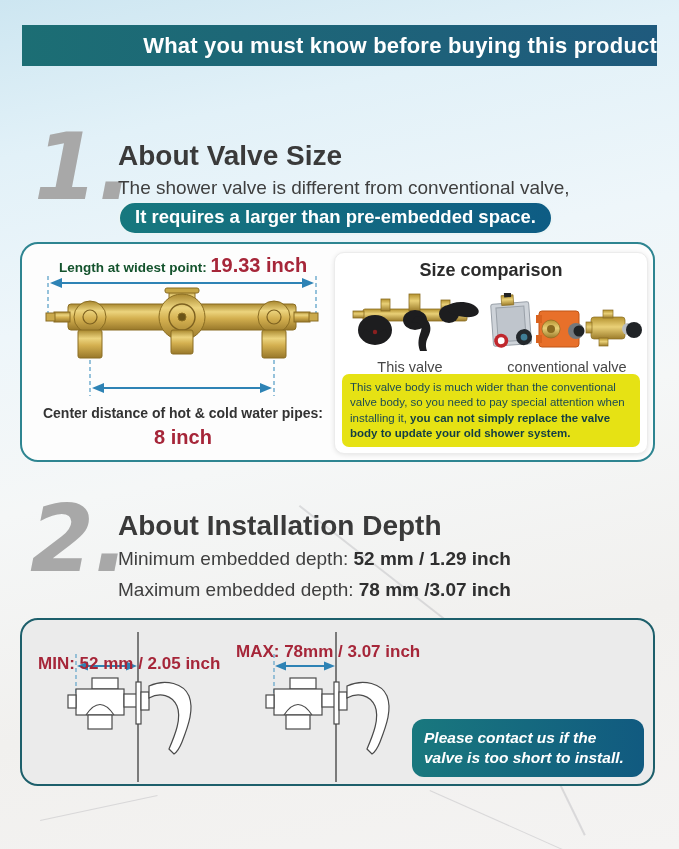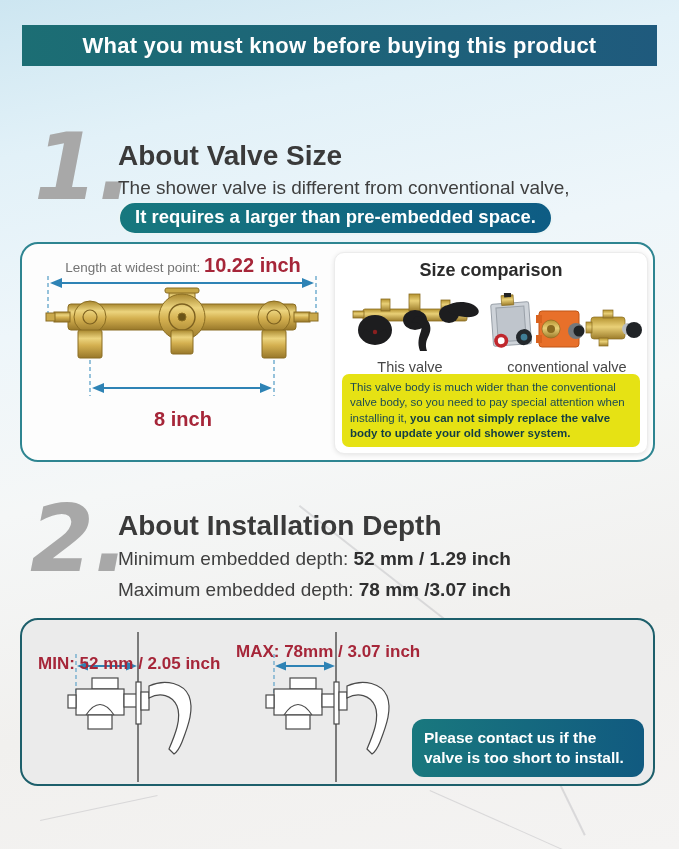--- a/index.html
+++ b/index.html
@@ -12,21 +12,21 @@
   .vein{ position:absolute; background:rgba(150,152,158,.28); transform-origin:left top; }
   .v1{ width:190px; height:1.5px; left:300px; top:505px; transform:rotate(38deg); }
   .v2{ width:240px; height:1px; left:430px; top:790px; transform:rotate(24deg); }
   .v3{ width:150px; height:1.5px; left:520px; top:700px; transform:rotate(64deg); }
   .v4{ width:120px; height:1px; left:40px; top:820px; transform:rotate(-12deg); }
 
   .banner{
     position:absolute; left:22px; top:25px; width:635px; height:41px;
     background:linear-gradient(90deg,#1c6e74,#1f5a7d);
     color:#fff; font-weight:bold; font-size:22px; letter-spacing:.2px;
-    display:flex; align-items:center; justify-content:center;
+    display:flex; align-items:center; justify-content:flex-end;
   }
 
   .big-num{ position:absolute; color:#a8a8a8; font-weight:bold; font-style:italic;
     font-family:"DejaVu Sans", sans-serif; line-height:1; }
   .num1{ left:34px; top:122px; font-size:92px; }
   .num2{ left:30px; top:494px; font-size:92px; }
 
   .sec-title{ position:absolute; left:118px; color:#3a3a3a; font-weight:bold; font-size:28px; }
   .s1-title{ top:140px; }
   .s2-title{ top:510px; }
@@ -42,21 +42,21 @@
   .min-line{ top:548px; }
   .max-line{ top:573px;margin-top:6px; }
 
   
   .box1{
     position:absolute; left:20px; top:242px; width:635px; height:220px;
     background:#fdfdfd; border:2px solid #2e8591; border-radius:18px;
   }
   .left-panel{ position:absolute; left:8px; top:0; width:306px; height:216px; }
   .dim-top{ position:absolute; top:10px; width:100%; text-align:center; white-space:nowrap; }
-  .dim-top .lbl{ font-size:13.5px; font-weight:normal; color:#737373; }
+  .dim-top .lbl{ font-size:13.5px; font-weight:bold; color:#14532d; }
   .dim-top .val{ font-size:20px; font-weight:bold; color:#a62639; }
   .valve-svg{ position:absolute; left:2px; top:32px; }
   .dim-bottom{ position:absolute; top:160px; width:100%; text-align:center; }
   .dim-bottom .lbl{ font-size:14px; font-weight:bold; color:#333; }
   .dim-bottom .val{ display:block; margin-top:4px; font-size:20px; font-weight:bold; color:#a62639; }
 
   .cmp-card{
     position:absolute; left:312px; top:8px; width:314px; height:202px;
     background:#fff; border:1px solid #ececec; border-radius:10px;
     box-shadow:0 1px 5px rgba(0,0,0,.10);
@@ -84,21 +84,21 @@
     color:#a62639; white-space:nowrap; }
   .min-label{ left:16px;margin-top:12px; }
   .max-label{ left:214px; }
   .diag{ position:absolute; top:12px; z-index:1; }
   .diag-min{ left:14px; }
   .diag-max{ left:212px; }
   .callout{
     position:absolute; right:9px; bottom:7px; width:232px; z-index:3;
     background:linear-gradient(90deg,#19787e,#115a80);
     border-radius:12px; padding:9px 12px;
-    color:#fff; font-weight:bold; font-size:15.5px; line-height:1.28;
+    color:#fff; font-weight:bold; font-size:15.5px; line-height:1.28;font-style:italic;
   }
 </style>
 </head>
 <body>
 
 <div class="page">
   <div class="vein v1"></div>
   <div class="vein v2"></div>
   <div class="vein v3"></div>
   <div class="vein v4"></div>
@@ -108,21 +108,21 @@
   </div>
 
   <div class="big-num num1">1.</div>
   <div class="sec-title s1-title">About Valve Size</div>
   <div class="s1-sub">The shower valve is different from conventional valve,</div>
   <div class="pill">It requires a larger than pre-embedded space.</div>
 
   <div class="box1">
     <div class="left-panel">
       <div class="dim-top">
-        <span class="lbl">Length at widest point: </span><span class="val">10.22 inch</span>
+        <span class="lbl">Length at widest point: </span><span class="val">19.33 inch</span>
       </div>
 
       <svg class="valve-svg" width="300" height="126" viewBox="0 0 300 126">
         <defs>
           <linearGradient id="brass1" x1="0" y1="0" x2="0" y2="1">
             <stop offset="0" stop-color="#a9882f"></stop>
             <stop offset="0.3" stop-color="#ecd47e"></stop>
             <stop offset="0.55" stop-color="#d4b050"></stop>
             <stop offset="1" stop-color="#98782a"></stop>
           </linearGradient>
@@ -161,20 +161,21 @@
         <line x1="242" y1="84" x2="242" y2="120" stroke="#6aa9cc" stroke-width="1.4" stroke-dasharray="4,3"></line>
 
         <g>
           <line x1="64" y1="112" x2="236" y2="112" stroke="#2e83b5" stroke-width="2"></line>
           <polygon points="60,112 72,107 72,117" fill="#2e83b5"></polygon>
           <polygon points="240,112 228,107 228,117" fill="#2e83b5"></polygon>
         </g>
       </svg>
 
       <div class="dim-bottom">
+        <span class="lbl">Center distance of hot &amp; cold water pipes:</span>
         <span class="val">8 inch</span>
       </div>
     </div>
 
     <div class="cmp-card">
       <div class="cmp-title">Size comparison</div>
 
       <svg class="cmp-img-this" width="142" height="70" viewBox="0 0 142 70">
         <defs>
           <linearGradient id="brass2" x1="0" y1="0" x2="0" y2="1">

